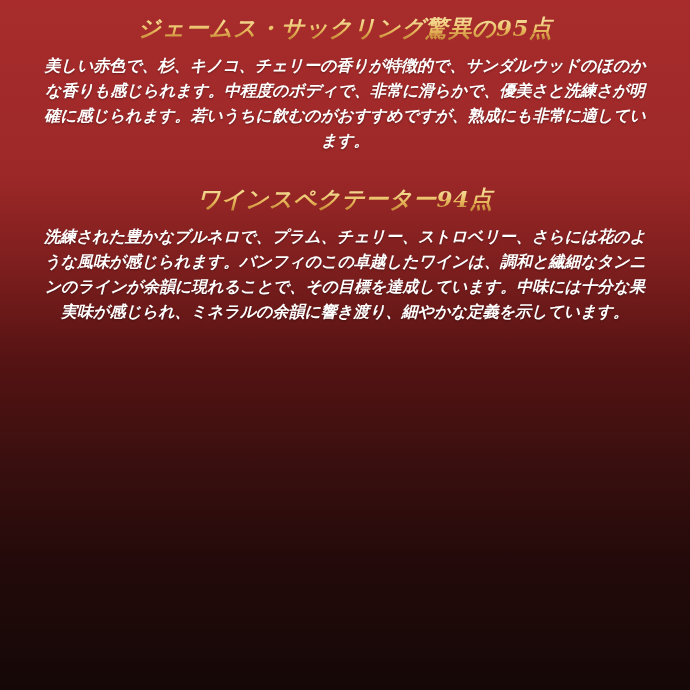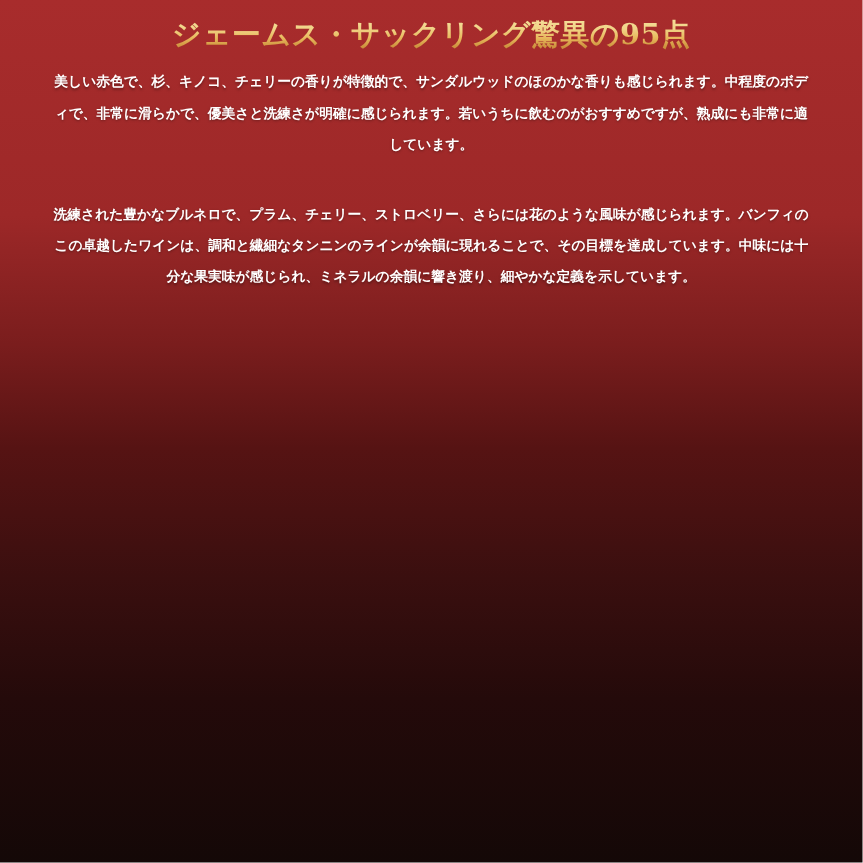--- a/index.html
+++ b/index.html
@@ -21,20 +21,21 @@
       #240a0a 81%,
       var(--bg-bottom, #140807) 100%
     );
   }
   .page {
     box-sizing: border-box;
     width: 690px;
     height: 690px;
     padding: 13px 40px 0;
     text-align: center;
+    font-style: italic;
   }
   .review {
     margin: 0 0 31px;
   }
   .review h2 {
     margin: 0 0 10px;
     font-size: 23px;
     line-height: 30px;
     font-weight: bold;
     letter-spacing: 0.5px;
@@ -52,21 +53,21 @@
         var(--gold-dark, #b97e31) 100%
       );
       -webkit-background-clip: text;
       background-clip: text;
       -webkit-text-fill-color: transparent;
       color: transparent;
     }
   }
   .review p {
     margin: 0;
-    font-size: 11px;
+    font-size: 16px;
     line-height: 25px;
     font-weight: 600;
     color: var(--body-text, #ffffff);
     text-align: center;
     text-shadow: 0 1px 2px rgba(0, 0, 0, 0.35);
     overflow-wrap: anywhere;
     line-break: anywhere;
   }
 </style>
 </head>
@@ -74,17 +75,18 @@
 
 <div class="page">
 
   <section class="review">
     <h2>ジェームス・サックリング驚異の95点</h2>
     <p>美しい赤色で、杉、キノコ、チェリーの香りが特徴的で、サンダルウッドのほのかな香りも感じられます。中程度のボディで、非常に滑らかで、優美さと洗練さが明確に感じられます。若いうちに飲むのがおすすめですが、熟成にも非常に適しています。</p>
   </section>
 
 
   <section class="review">
+    <h2>ワインスペクテーター94点</h2>
     <p>洗練された豊かなブルネロで、プラム、チェリー、ストロベリー、さらには花のような風味が感じられます。バンフィのこの卓越したワインは、調和と繊細なタンニンのラインが余韻に現れることで、その目標を達成しています。中味には十分な果実味が感じられ、ミネラルの余韻に響き渡り、細やかな定義を示しています。</p>
   </section>
 
 
 </div>
 
 </body></html>

